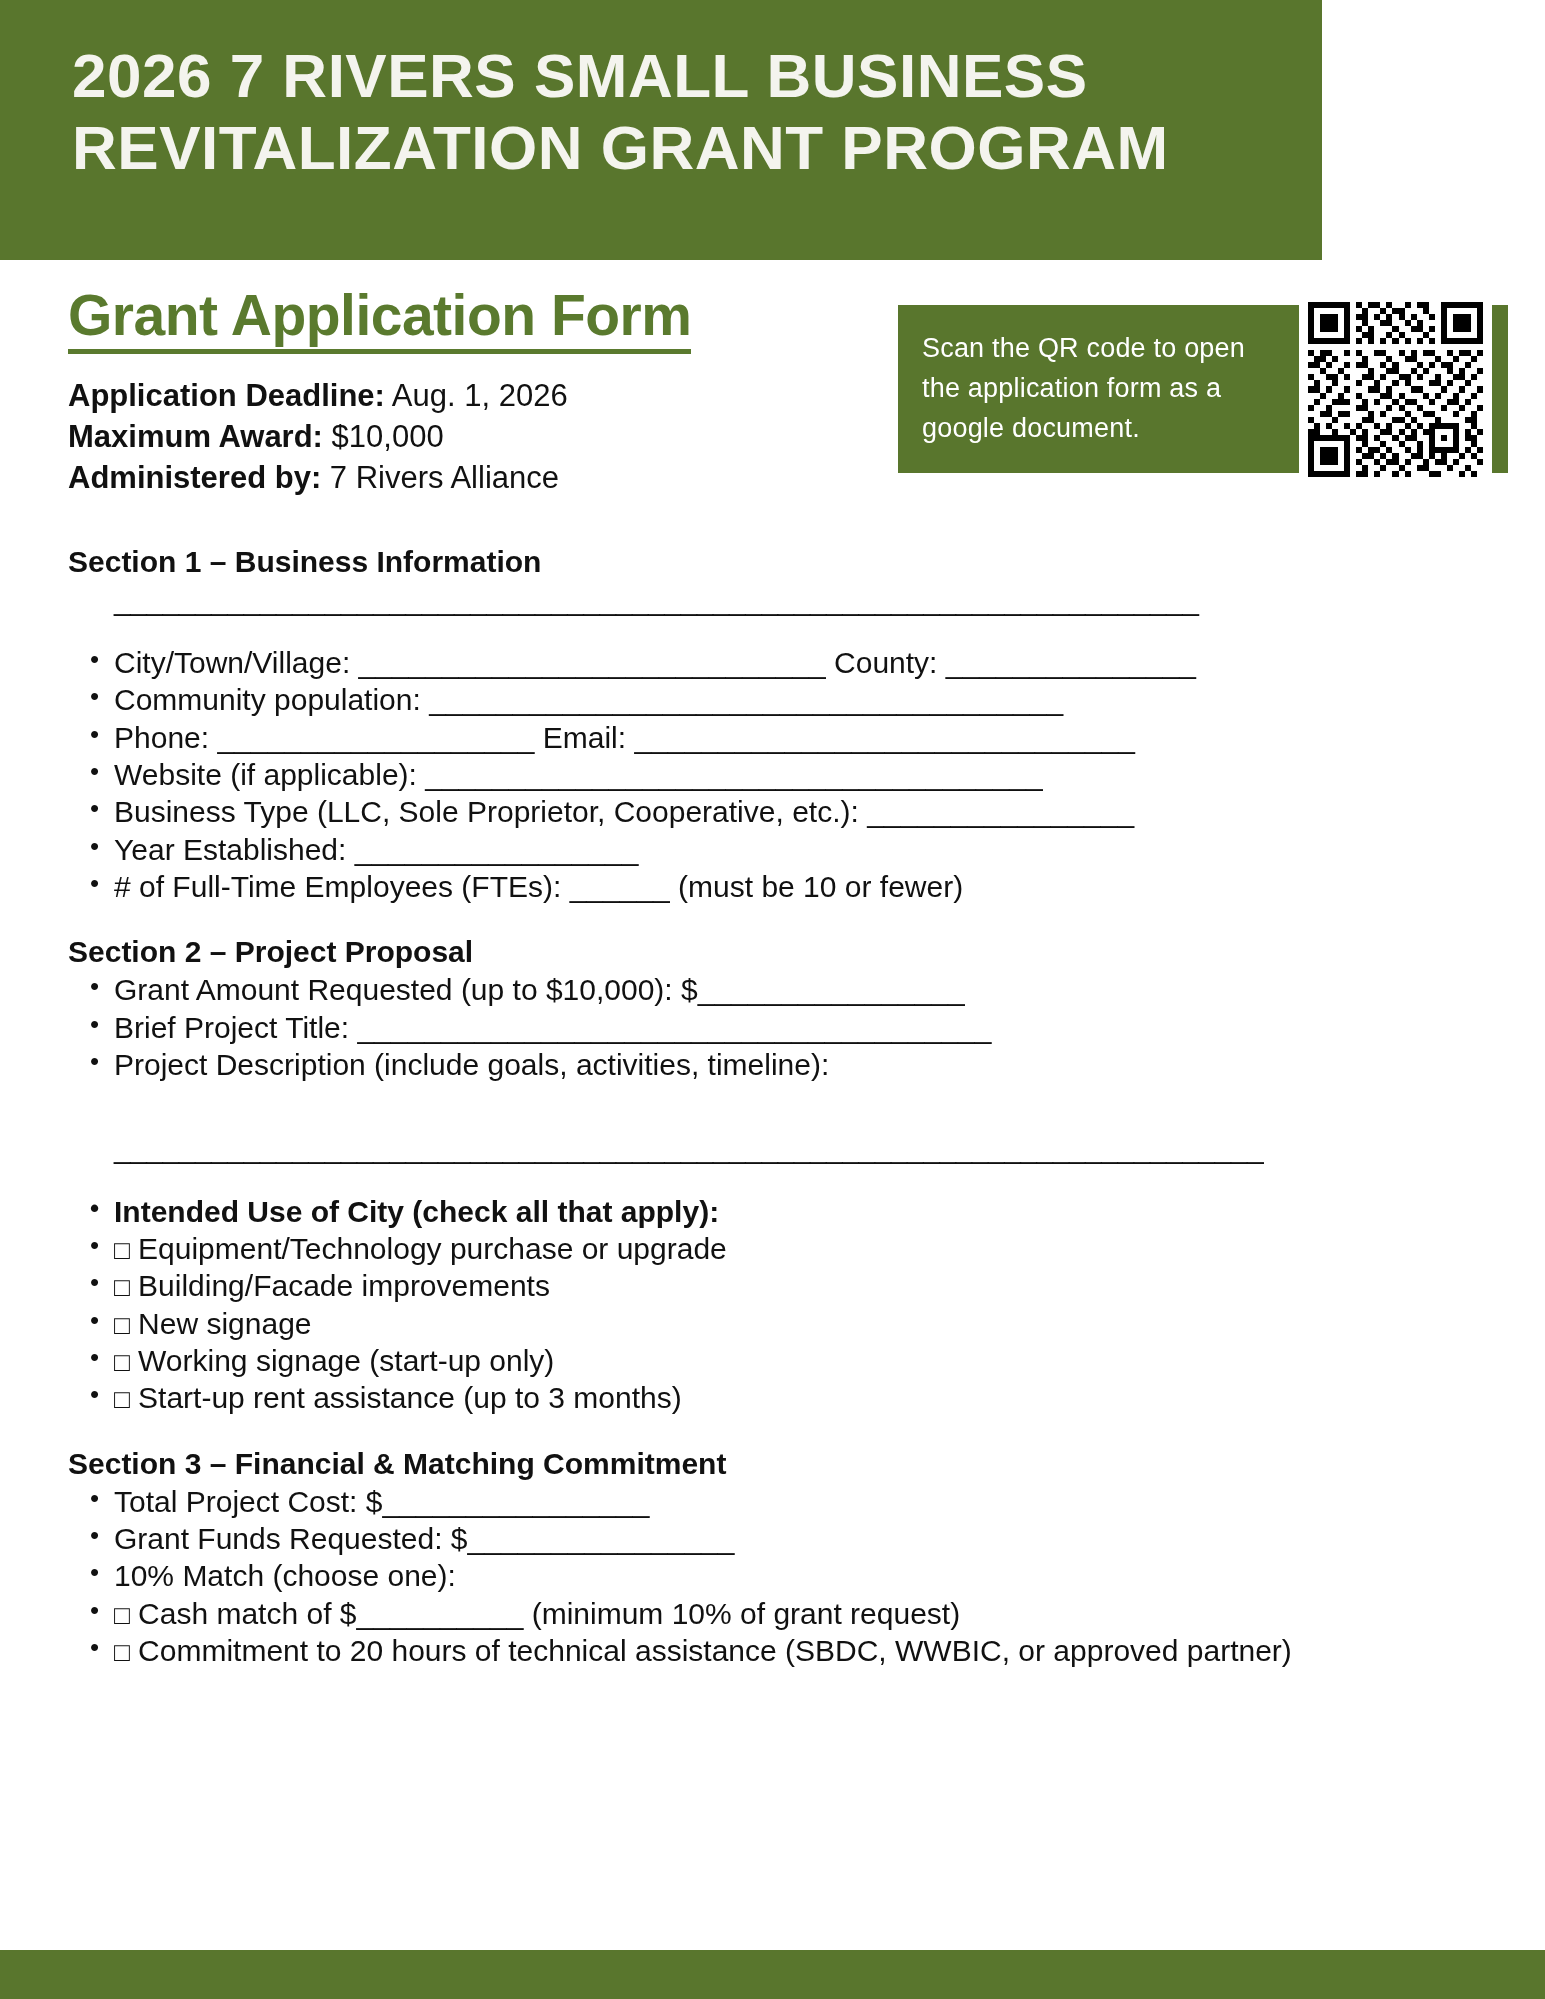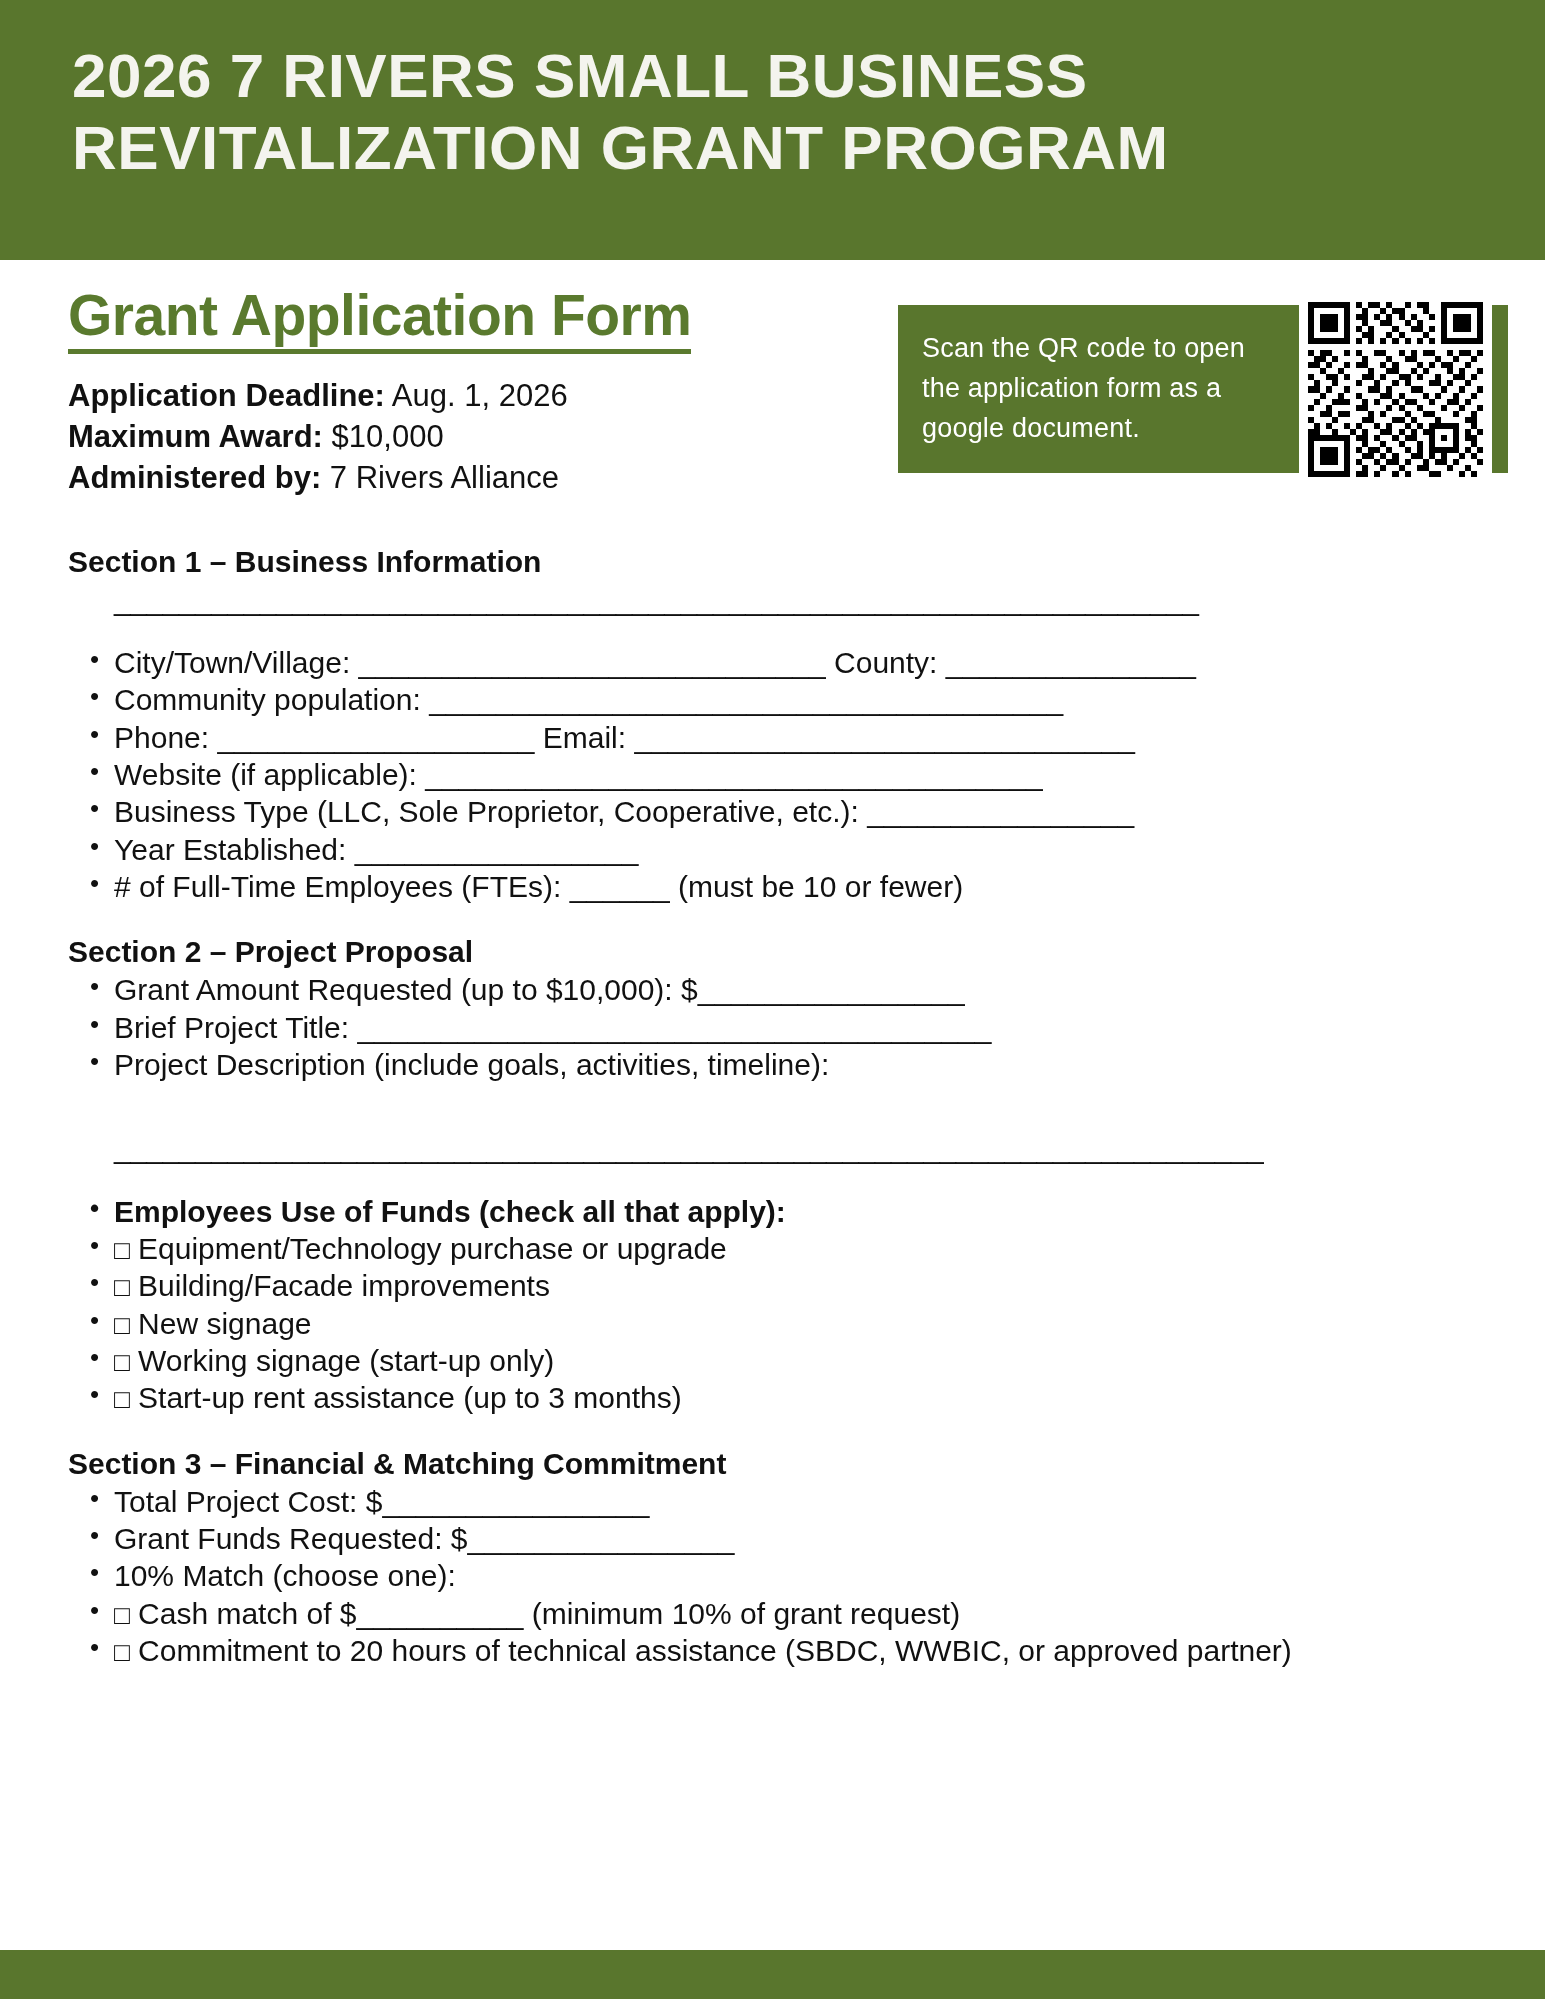--- a/index.html
+++ b/index.html
@@ -14,21 +14,21 @@
     font-family: "Liberation Sans", sans-serif;
     color: #111111;
     overflow: hidden;
   }
 
   
   .banner {
     position: absolute;
     left: 0;
     top: 0;
-    width: 1545px;
+    width: 1322px;
     height: 260px;
     background: #59762d;
     box-sizing: border-box;
     padding: 40px 52px 0 72px;
   }
   .banner-title {
     font-family: "Liberation Sans Narrow", "Liberation Sans", sans-serif;
     font-weight: bold;
     font-size: 62px;
     line-height: 1.16;
@@ -476,21 +476,21 @@
     <li>Grant Amount Requested (up to $10,000): $________________</li>
     <li>Brief Project Title: ______________________________________</li>
     <li>Project Description (include goals, activities, timeline):</li>
   </ul>
   <div class="spacer-md"></div>
   <div class="rule-line">_______________________________________________________________________</div>
   <div class="spacer-sm"></div>
 
   <ul class="items">
     <li class="bold-item">
-      <span>Employees Use of Funds</span><span> (</span><span>check all that apply</span><span>):</span>
+      <span>Intended Use of City</span><span> (</span><span>check all that apply</span><span>):</span>
     </li>
     <li>
       <span class="cbx">□</span>
       <span>Equipment/Technology purchase or upgrade</span>
     </li>
     <li>
       <span class="cbx">□</span>
       <span>Building/Facade improvements</span>
     </li>
     <li>

